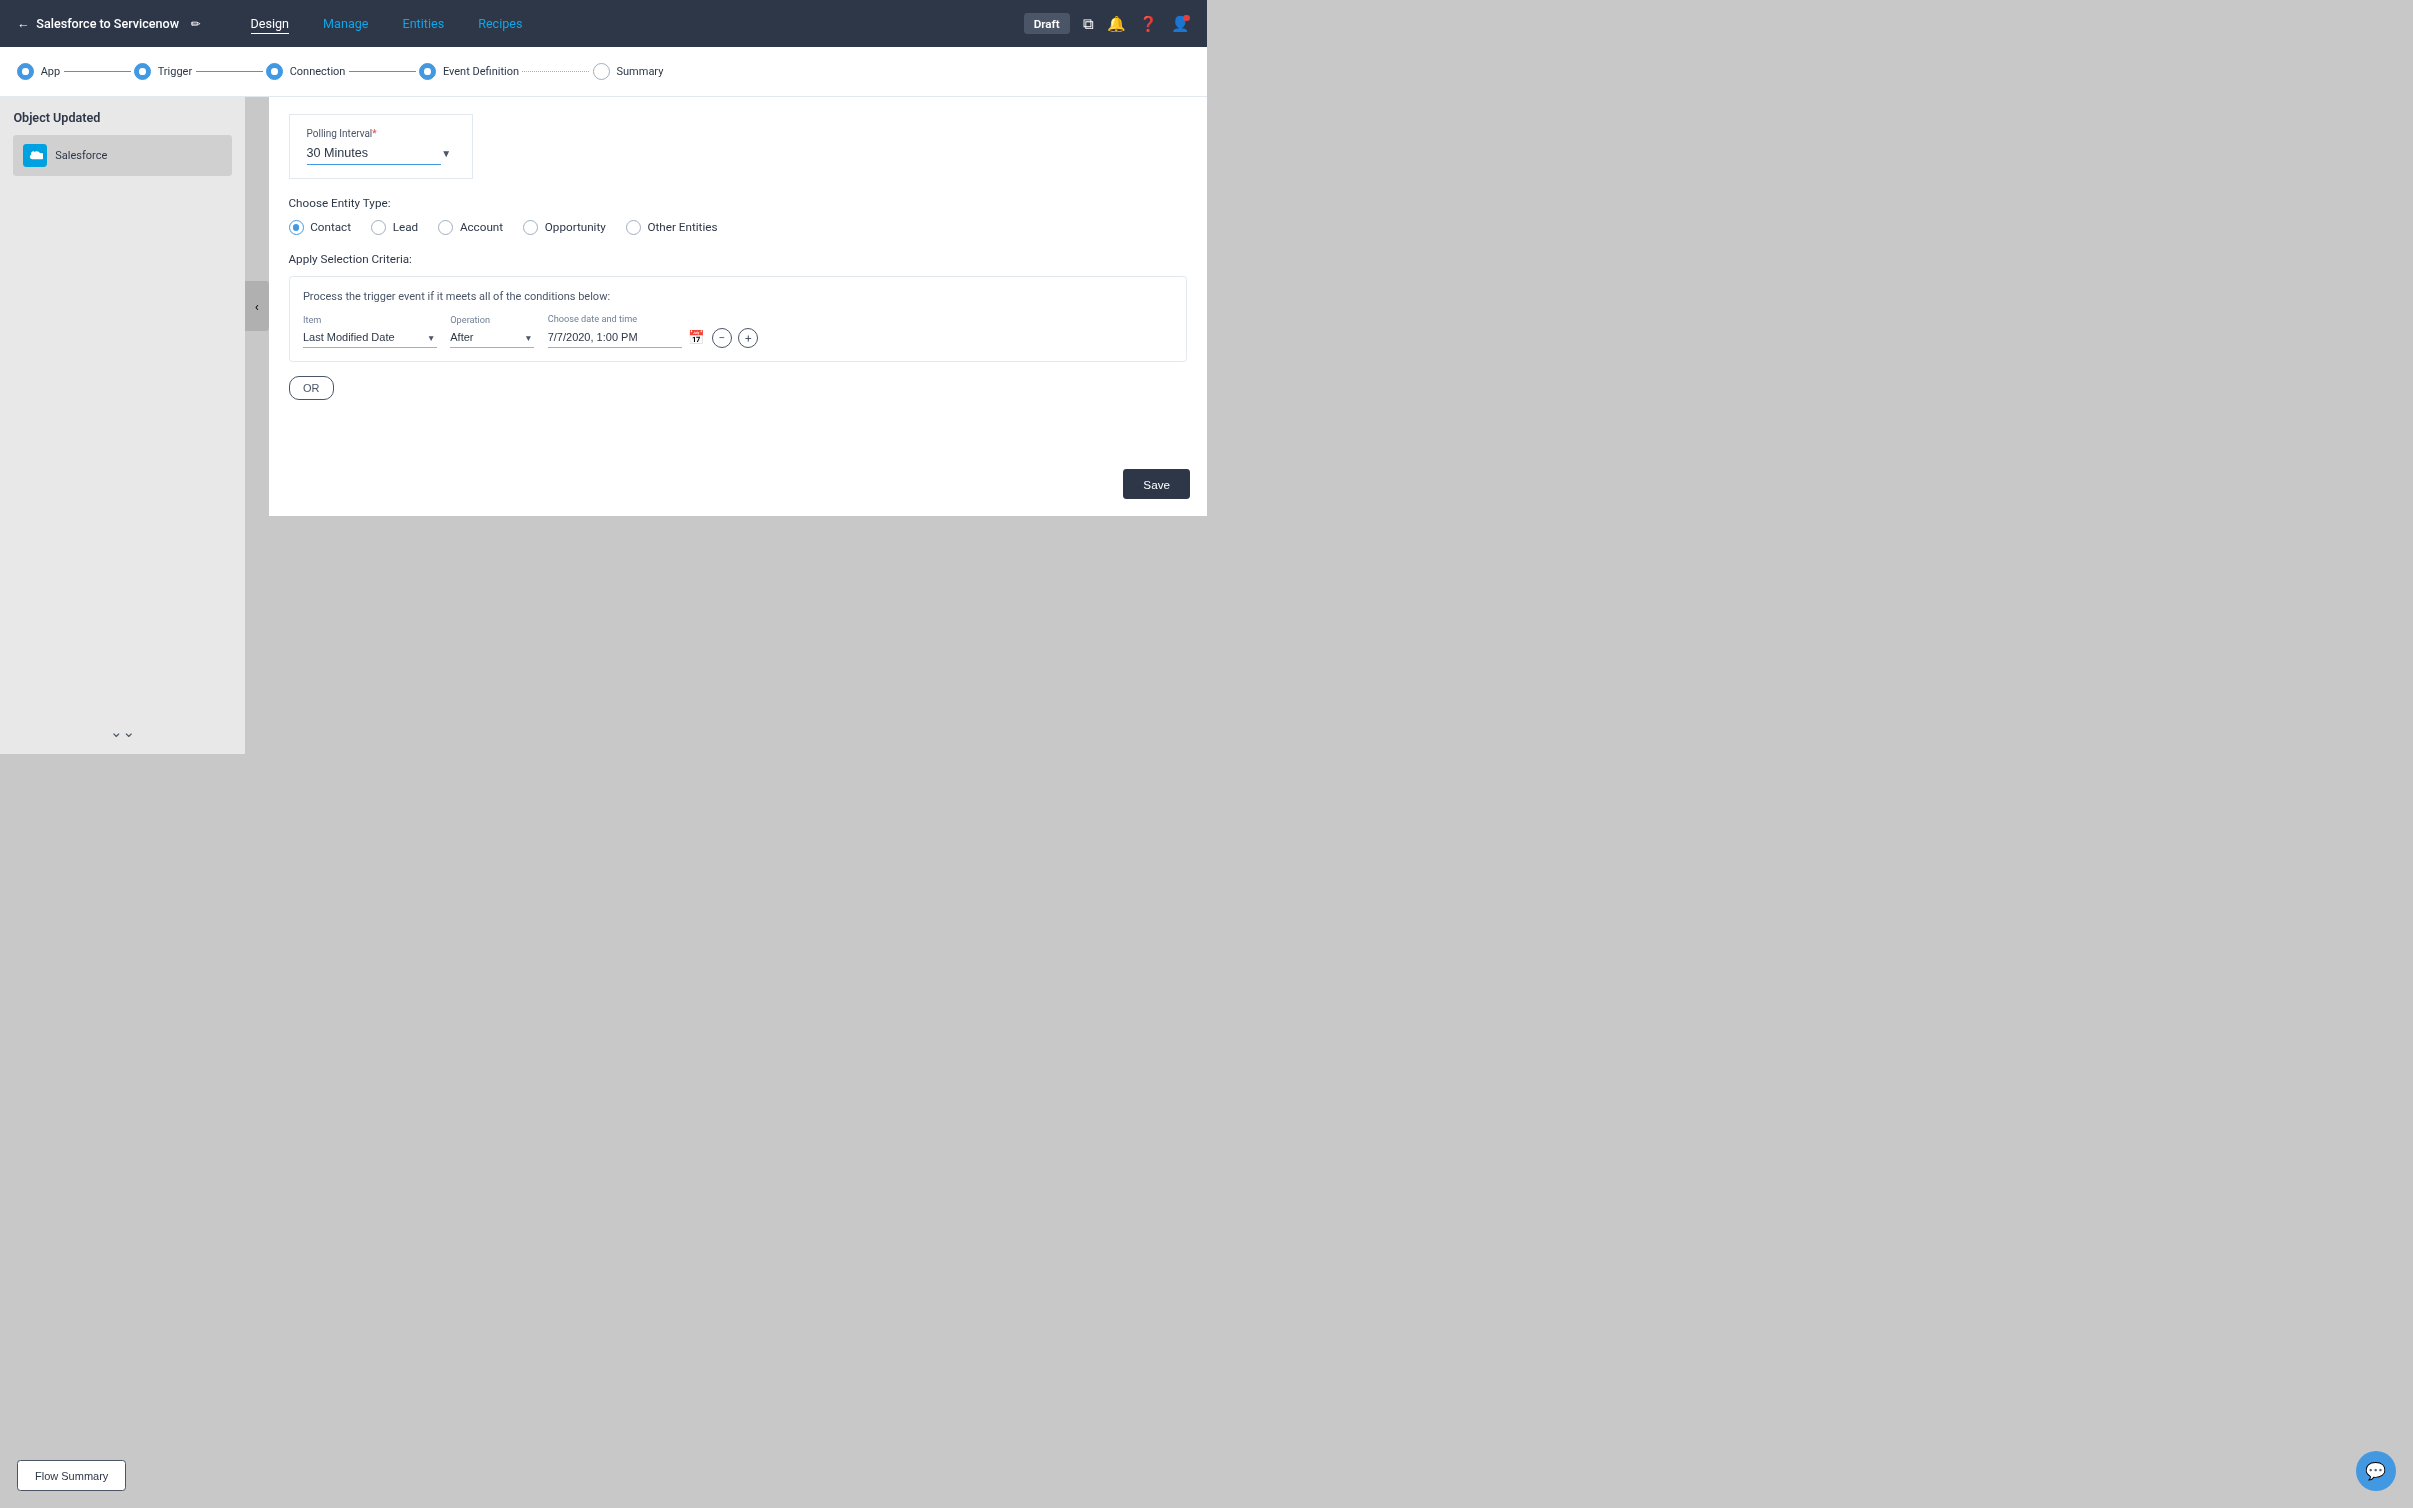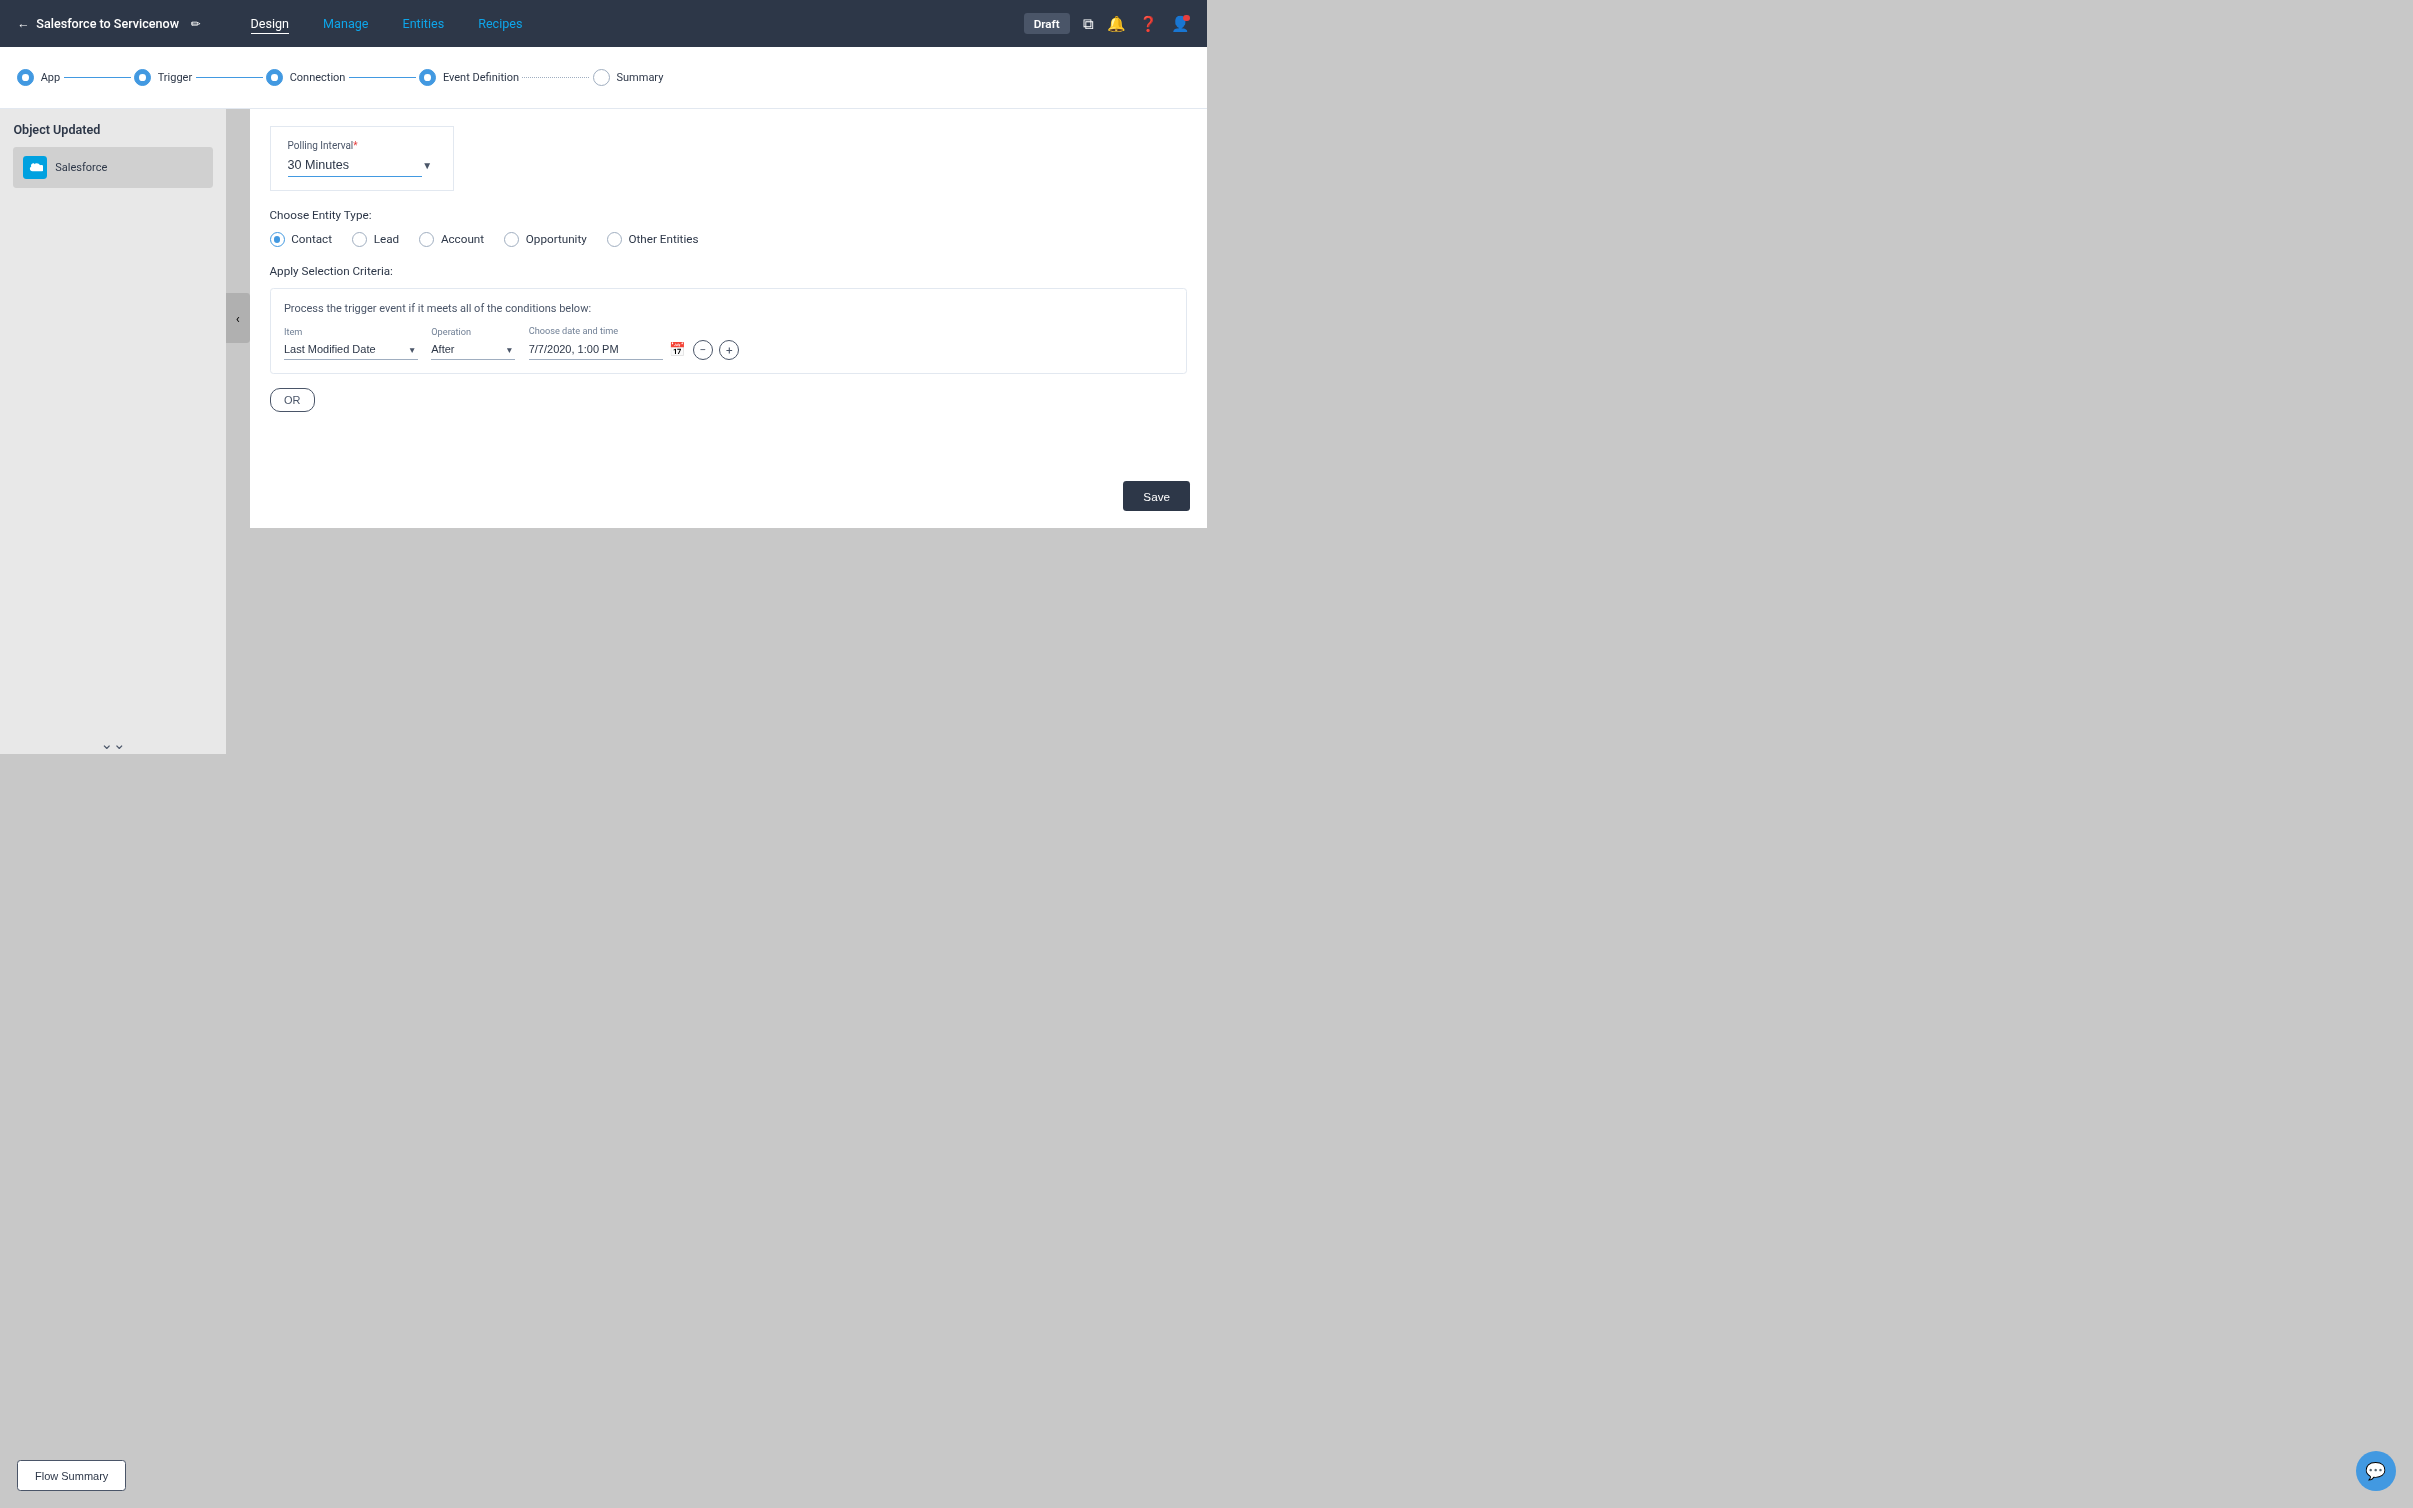--- a/index.html
+++ b/index.html
@@ -66,21 +66,21 @@
     }
     .nav-icon {
       color: white;
       font-size: 15px;
       cursor: pointer;
     }
 
     
     .step-bar {
       background: white;
-      height: 62px;
+      height: 50px;
       display: flex;
       align-items: center;
       padding: 0 17px;
       border-bottom: 0.8px solid #e2e8f0;
       gap: 0;
     }
     .step-item {
       display: flex;
       align-items: center;
       gap: 6.7px;
@@ -128,21 +128,21 @@
 
     
     .main-layout {
       display: flex;
       height: calc(754px - 47px - 50px);
       position: relative;
     }
 
     
     .left-sidebar {
-      width: 226px;
+      width: 245px;
       background: #e8e8e8;
       padding: 13.4px;
       flex-shrink: 0;
       position: relative;
     }
     .sidebar-title {
       font-size: 12.6px;
       font-weight: 600;
       color: #2d3748;
       margin-bottom: 10px;

